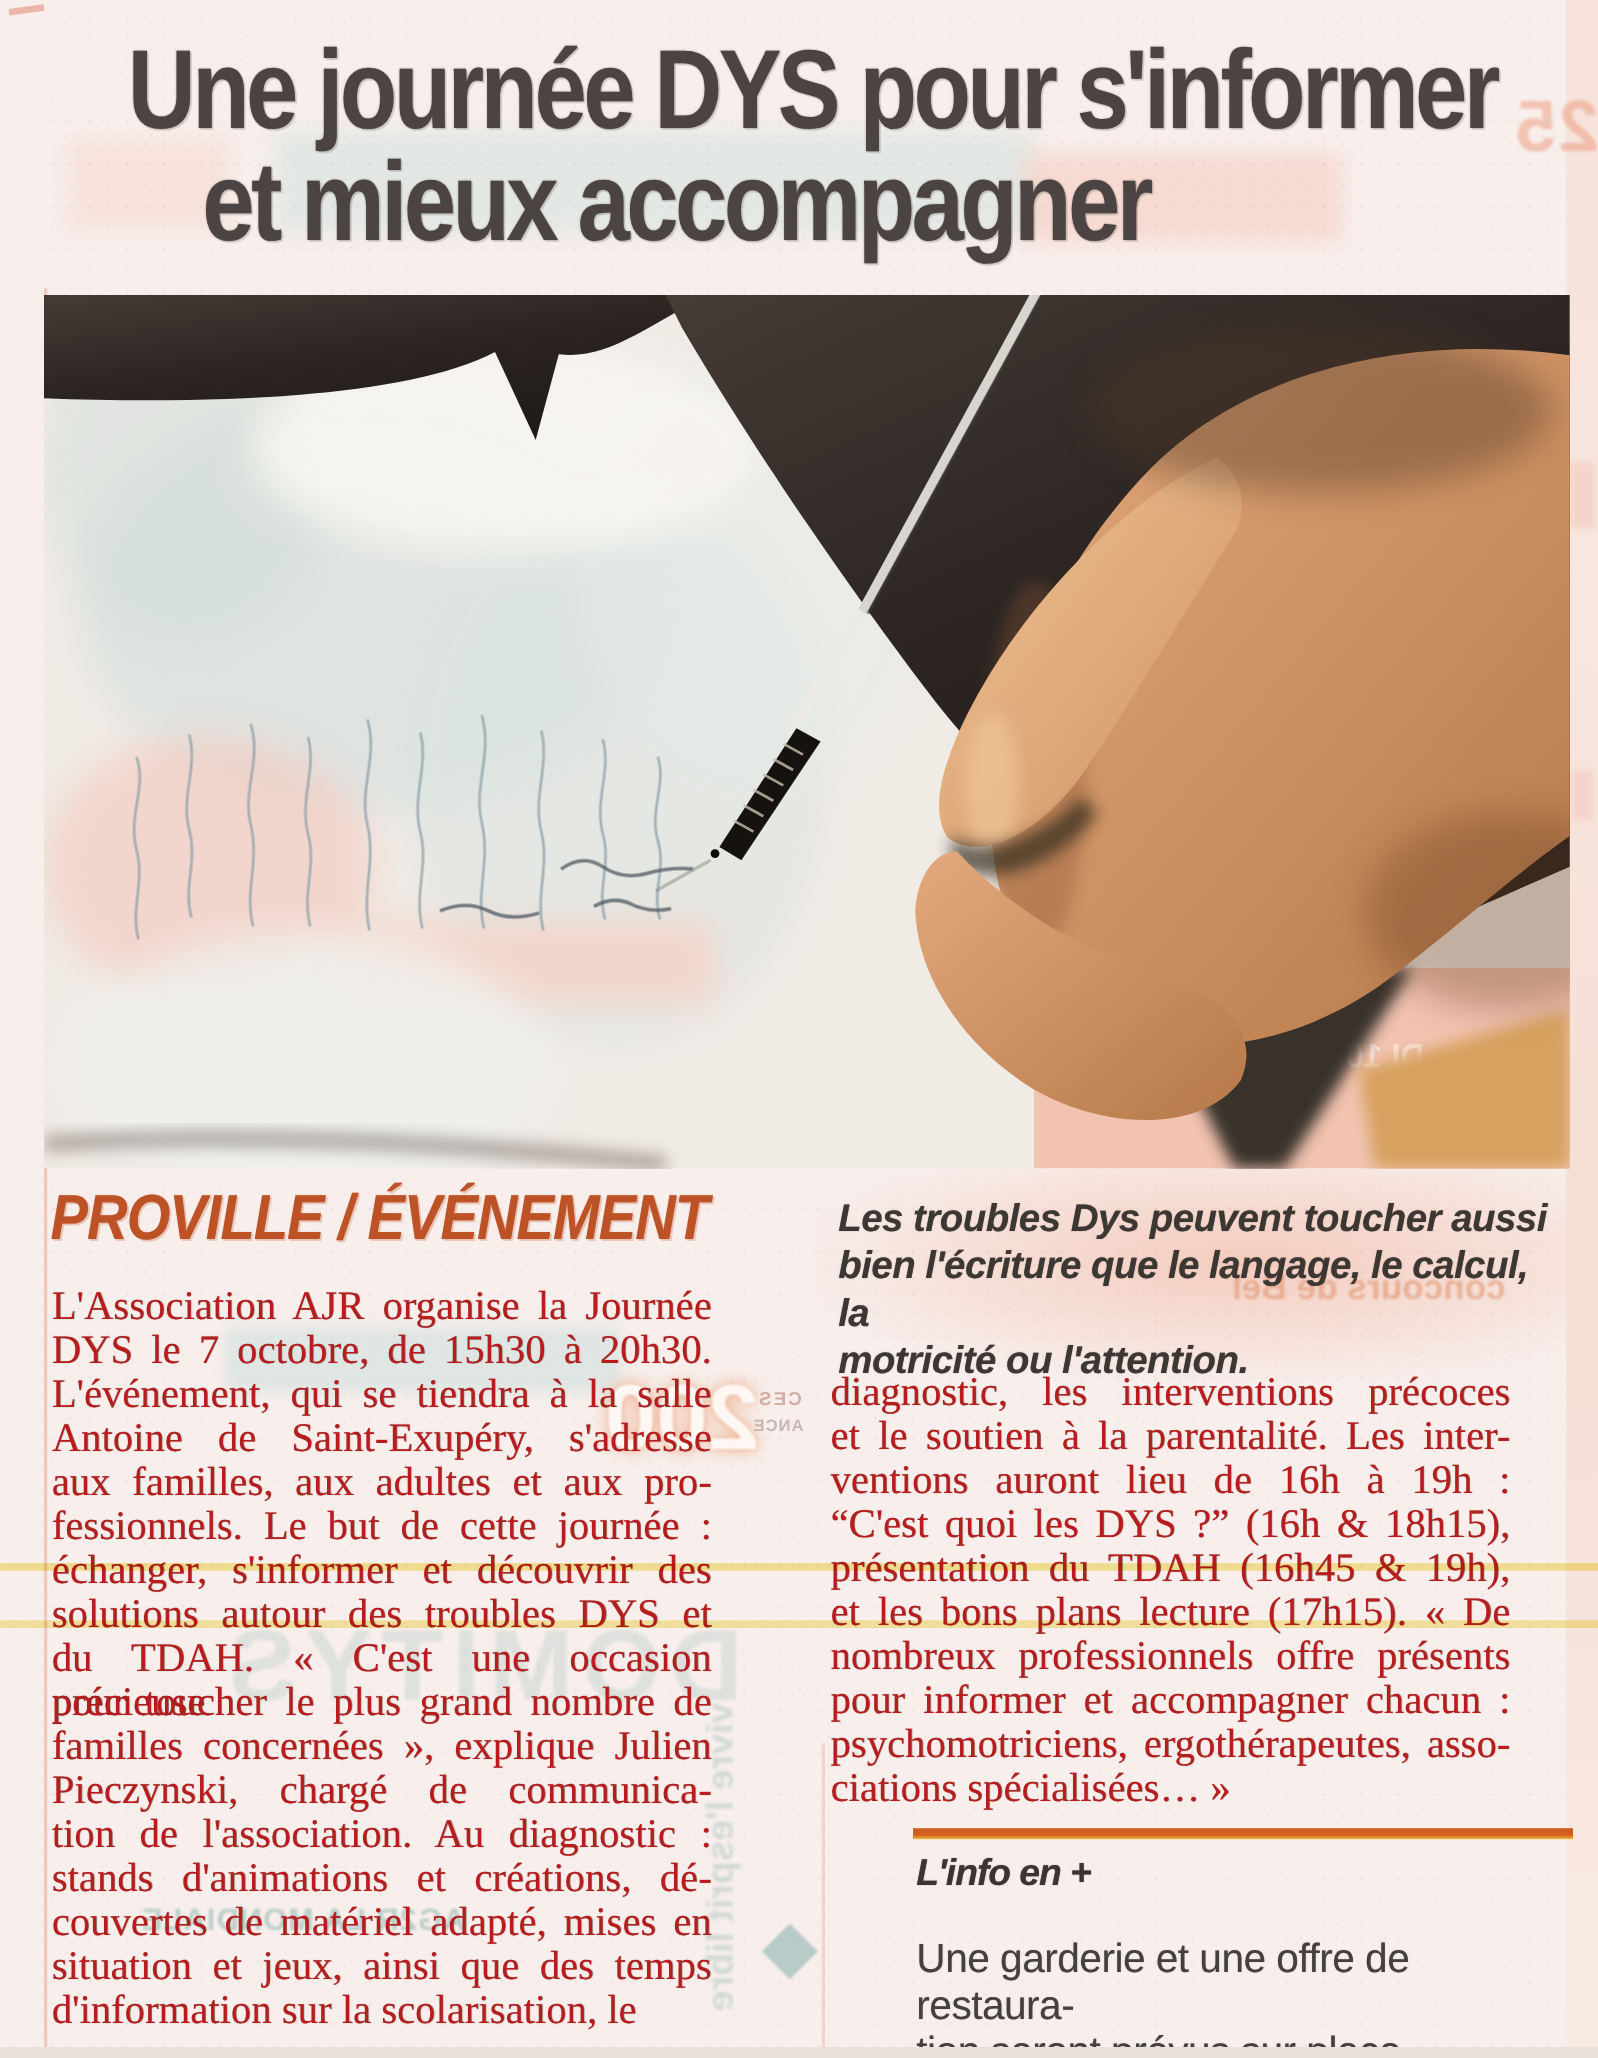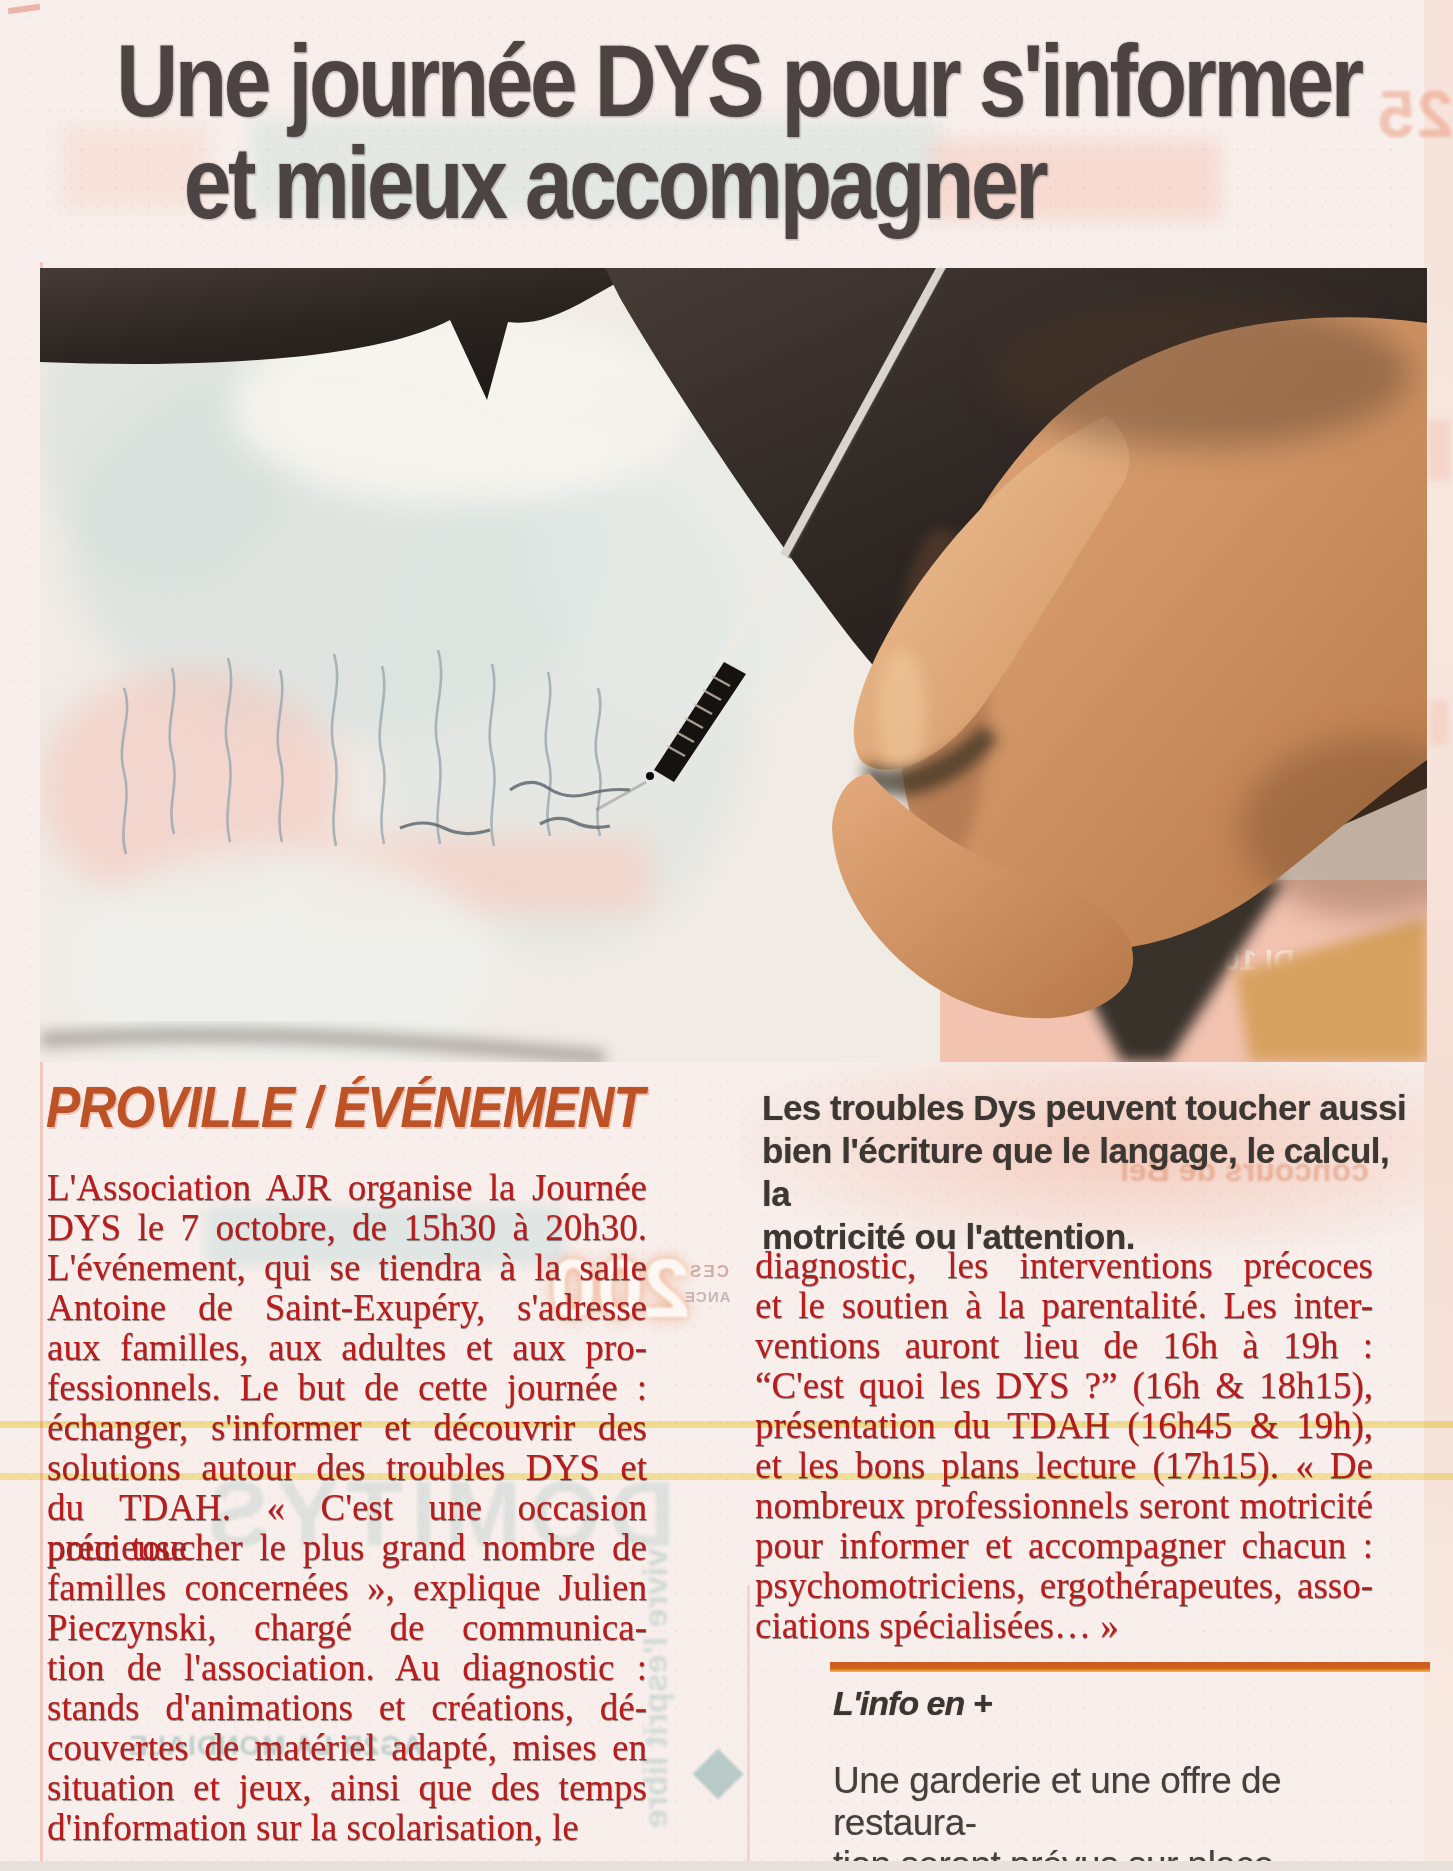--- a/index.html
+++ b/index.html
@@ -34,21 +34,21 @@
         font-family:"Liberation Sans",sans-serif;font-style:italic;font-weight:bold;
         font-size:58px;line-height:62px;letter-spacing:-1px;color:#bc5226;white-space:nowrap;
         transform:scaleX(.88);transform-origin:left;
         text-shadow:2px 2px 0 rgba(188,82,38,.25),0 0 1px rgba(188,82,38,.6);}
 
   
   .caption-bg{position:absolute;left:740px;top:1058px;width:713px;height:195px;
         background:radial-gradient(ellipse at 55% 45%,rgba(243,195,178,.8),rgba(243,195,178,0) 78%);
         filter:blur(5px);}
   .caption{position:absolute;left:762px;top:1086px;width:660px;z-index:4;
-        font-family:"Liberation Sans",sans-serif;font-weight:bold;
+        font-family:"Liberation Sans",sans-serif;font-weight:bold;font-style:italic;
         font-size:35px;line-height:43px;color:#3c3733;letter-spacing:-.5px;
         text-shadow:0 0 1px rgba(55,48,44,.6);}
 
   
   .col{position:absolute;z-index:4;font-size:37px;color:#b91c1c;
         text-shadow:.5px .5px .8px rgba(50,44,38,.55);}
   #col1-lines{left:47px;top:1168px;width:600px;}
   #col2-lines{left:755px;top:1246px;width:618px;}
   .bodyline{height:40px;line-height:40px;text-align:justify;text-align-last:justify;}
   .bodyline.last{text-align-last:left;}
@@ -263,21 +263,21 @@
       <div class="bodyline"><span>situation et jeux, ainsi que des temps</span></div>
       <div class="bodyline last"><span>d'information sur la scolarisation, le</span></div>
     </div>
   <div class="col" id="col2-lines">
       <div class="bodyline"><span>diagnostic, les interventions précoces</span></div>
       <div class="bodyline"><span>et le soutien à la parentalité. Les inter-</span></div>
       <div class="bodyline"><span>ventions auront lieu de 16h à 19h :</span></div>
       <div class="bodyline"><span>“C'est quoi les DYS ?” (16h &amp; 18h15),</span></div>
       <div class="bodyline"><span>présentation du TDAH (16h45 &amp; 19h),</span></div>
       <div class="bodyline"><span>et les bons plans lecture (17h15). « </span><span class="it">De</span></div>
-      <div class="bodyline"><span class="it">nombreux professionnels seront motricité</span></div>
+      <div class="bodyline"><span class="it">nombreux professionnels offre présents</span></div>
       <div class="bodyline"><span class="it">pour informer et accompagner chacun :</span></div>
       <div class="bodyline"><span class="it">psychomotriciens, ergothérapeutes, asso-</span></div>
       <div class="bodyline last"><span class="it">ciations spécialisées… »</span></div>
     </div>
 
   <div class="hl-line" id="hl1"></div>
   <div class="hl-line" id="hl2"></div>
   <div class="pink-vline" id="pv1"></div>
   <div class="pink-vline" id="pv2"></div>
 

